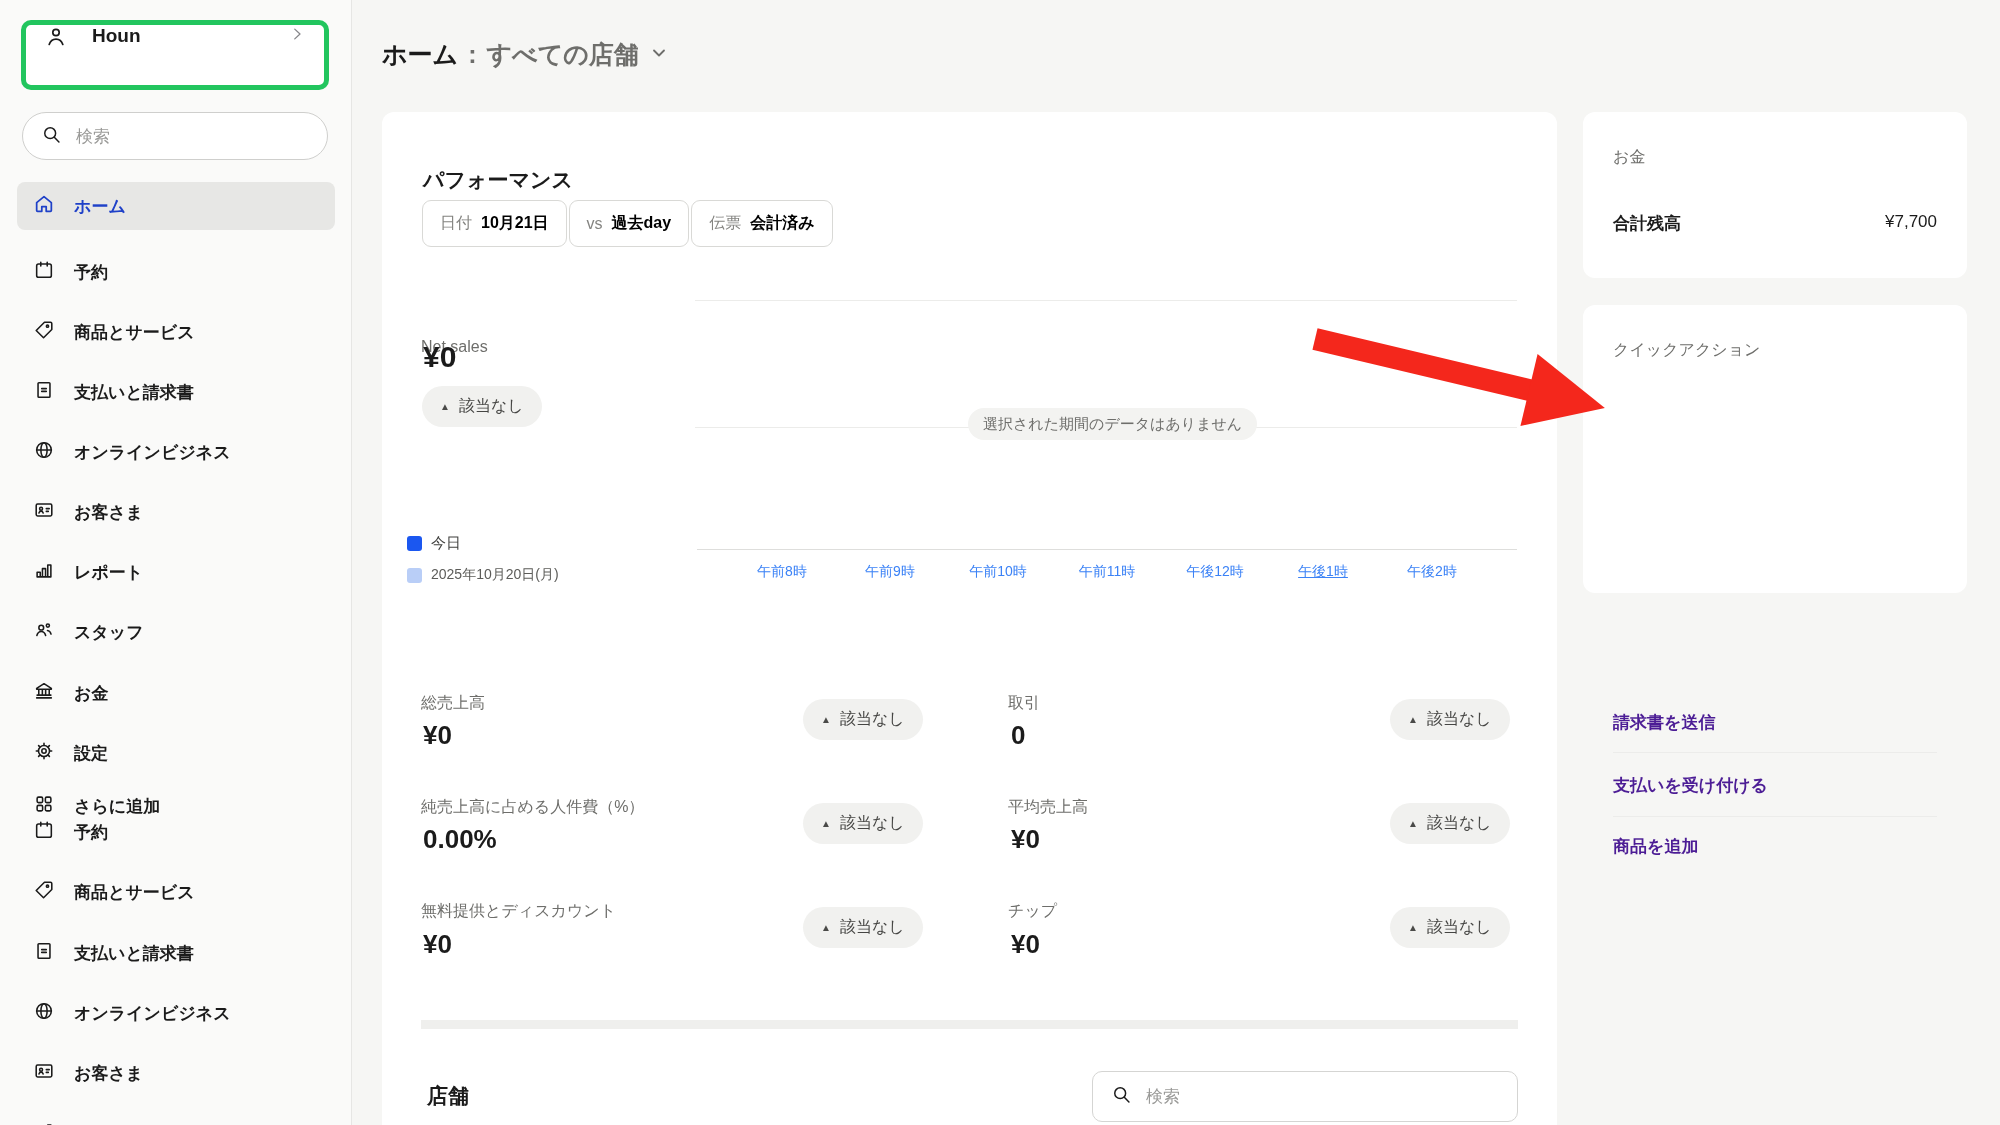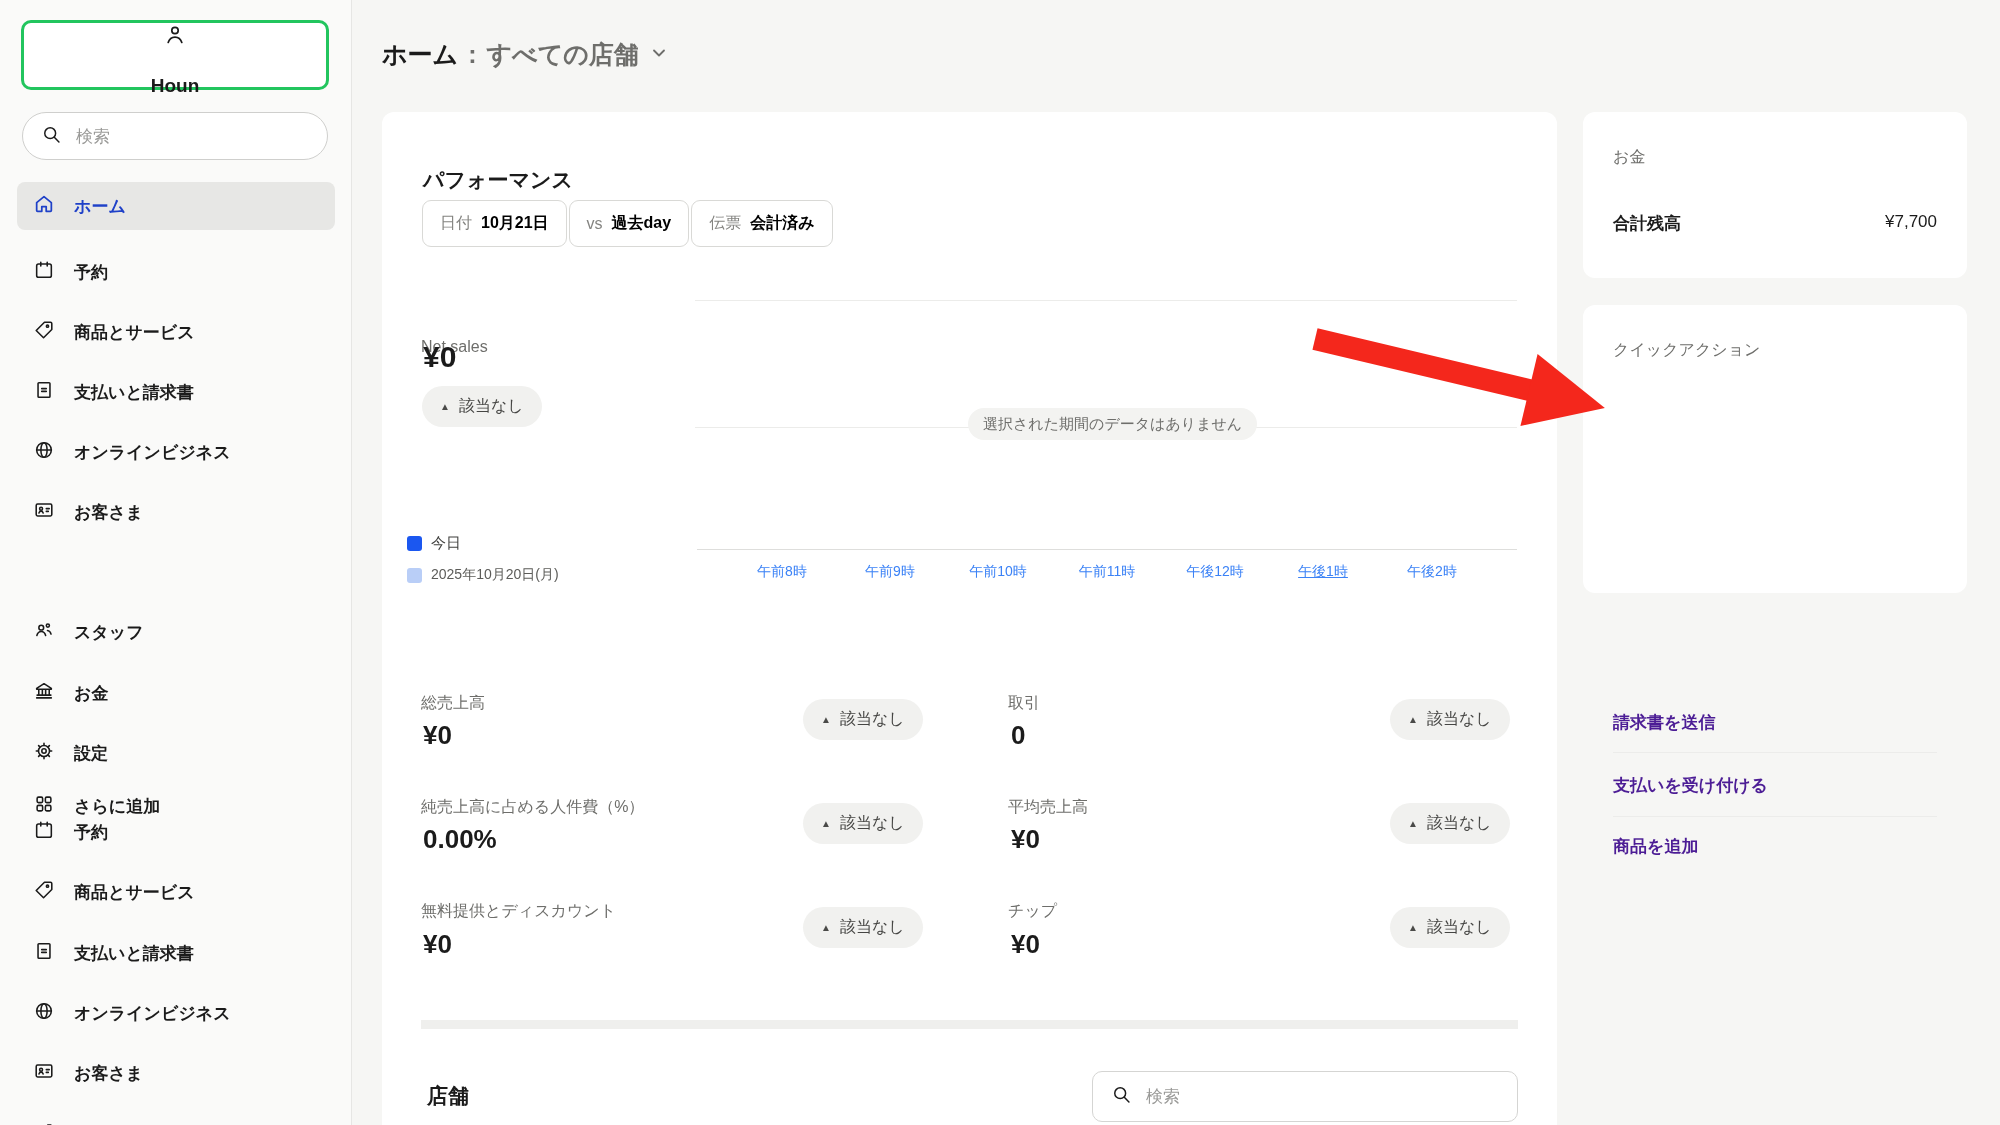--- a/index.html
+++ b/index.html
@@ -4,22 +4,22 @@
 <style>
   * { margin:0; padding:0; box-sizing:border-box; }
   html,body { width:2000px; height:1125px; overflow:hidden; }
   body { font-family:"Liberation Sans", sans-serif; background:#f6f6f4; color:#1b1b1b; }
   .screen { position:relative; width:2000px; height:1125px; overflow:hidden; }
 
   
   .sidebar { position:absolute; left:0; top:0; width:352px; height:1125px;
              background:#fafaf9; border-right:1px solid #e6e6e4; }
   .biz-btn { position:absolute; left:21px; top:20px; width:308px; height:70px;
-             background:#fff; border:3px solid #22c55e; border-radius:10px;
-             display:flex; align-items:center; padding:0 18px; gap:24px;flex-direction:column; }
+             background:#fff; border:5px solid #22c55e; border-radius:10px;
+             display:flex; align-items:flex-start; padding:0 18px; gap:24px; }
   .biz-name { font-size:19px; font-weight:700; flex:1; }
   .side-search { position:absolute; left:22px; top:112px; width:306px; height:48px;
              background:#fff; border:1px solid #cfcfcd; border-radius:24px;
              display:flex; align-items:center; padding:0 18px; gap:14px; }
   .side-search .ph { color:#9a9a98; font-size:17px; }
   .srow { position:absolute; left:17px; width:318px; height:48px;
           display:flex; align-items:center; gap:19px; padding-left:16px;
           border-radius:8px; font-size:17px; font-weight:600; color:#1b1b1b; }
   .srow.active { background:#e7e7e5; color:#1f41c8; }
   .srow svg { flex:0 0 auto; }
@@ -176,20 +176,28 @@
       <span><svg width="22" height="22" viewBox="0 0 24 24">
             <g class="icon-stroke">
               <rect x="3.5" y="5.5" width="17" height="13" rx="1.5"></rect>
               <circle cx="8.8" cy="10.6" r="1.6"></circle>
               <path d="M6.5 15.2c.5-1.4 1.3-2 2.3-2s1.8.6 2.3 2M14.5 10.5h3.2M14.5 13.5h2.2"></path>
             </g>
           </svg></span>
       <span>お客さま</span>
     </div>
 
+    <div class="srow" style="top:548px;">
+      <span><svg width="22" height="22" viewBox="0 0 24 24">
+            <g class="icon-stroke">
+              <path d="M4.5 19.5v-5h3.4v5zM10.3 19.5v-9h3.4v9zM16.1 19.5v-13h3.4v13zM4.5 19.5h15"></path>
+            </g>
+          </svg></span>
+      <span>レポート</span>
+    </div>
 
     <div class="srow" style="top:608px;">
       <span><svg width="22" height="22" viewBox="0 0 24 24">
             <g class="icon-stroke">
               <circle cx="9" cy="9.5" r="2.6"></circle>
               <circle cx="16.2" cy="7.2" r="1.7"></circle>
               <path d="M4.2 18c.8-2.8 2.7-4.3 4.8-4.3s4 1.5 4.8 4.3M15.8 12.6c1.8.2 3.2 1.5 3.9 3.9"></path>
             </g>
           </svg></span>
       <span>スタッフ</span>

